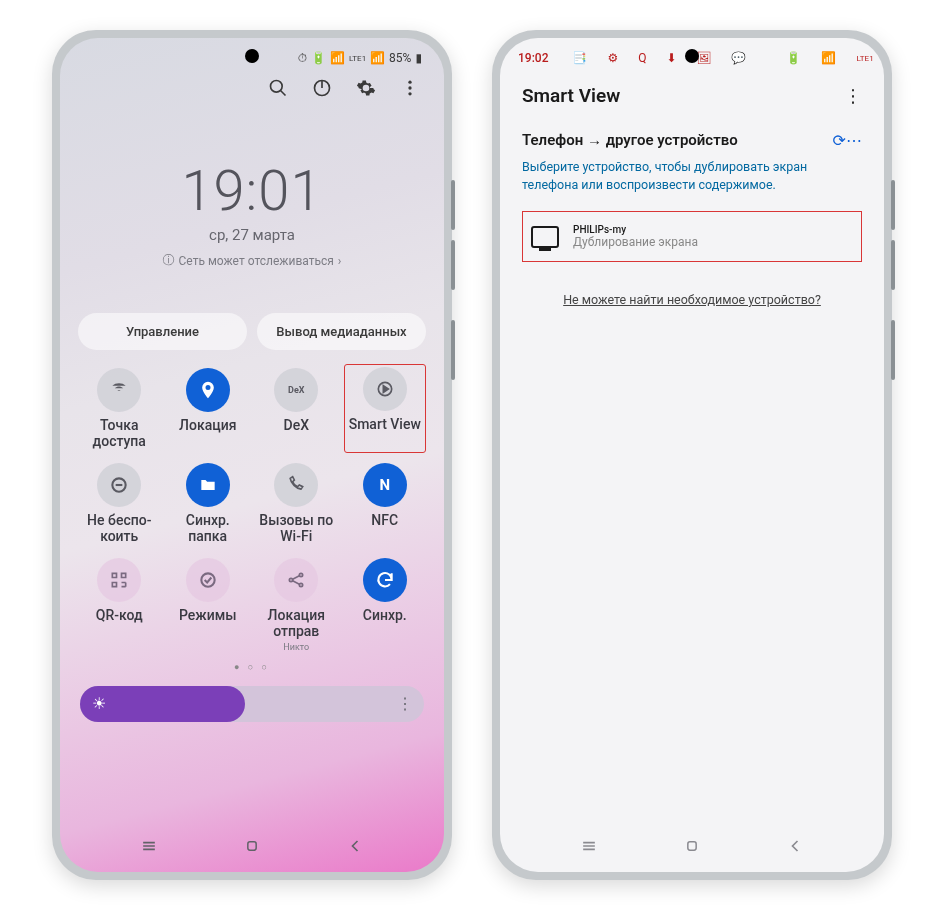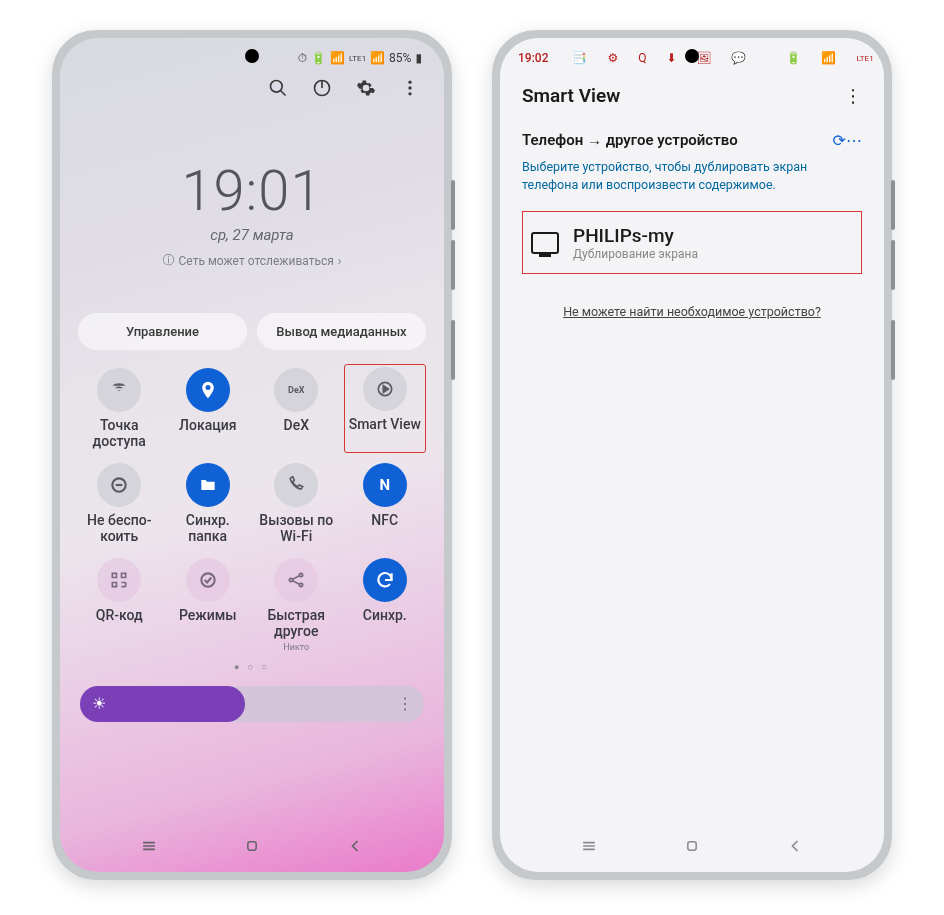--- a/index.html
+++ b/index.html
@@ -81,21 +81,20 @@
   .clock-time {
     font-size: 56px;
     font-weight: 300;
     color: #54545c;
     letter-spacing: 1px;
   }
   .clock-date {
     font-size: 15px;
     margin-top: 2px;
     color: #66666e;
-    font-style: italic;
   }
   .clock-info {
     font-size: 12px;
     margin-top: 8px;
     color: #7c7c84;
     display: flex;
     align-items: center;
     justify-content: center;
     gap: 4px;
   }
@@ -262,21 +261,21 @@
     position: relative;
   }
   .device-icon::after {
     content:'';
     position:absolute;
     bottom:-5px; left:50%;
     transform:translateX(-50%);
     width:12px; height:3px;
     background:#1a1a1a;
   }
-  .device-name { font-size: 19px; font-weight: 500;}
+  .device-name { font-size: 10px; font-weight: 500;}
   .device-sub { font-size: 12px; color:#888;}
   .cant-find {
     text-align: center;
     margin-top: 30px;
     font-size: 12.5px;
     color: #444;
     text-decoration: underline;
   }
   .bottom-section {
     position: absolute;
@@ -429,21 +428,21 @@
       </div>
       <div class="qs-item">
         <div class="qs-circle qs-pink-off">
             <svg viewBox="0 0 24 24" fill="none" stroke="currentColor" stroke-width="2">
               <circle cx="6" cy="12" r="2"></circle>
               <circle cx="18" cy="6" r="2"></circle>
               <circle cx="18" cy="18" r="2"></circle>
               <path d="M8 11l8-4M8 13l8 4"></path>
             </svg>
           </div>
-        <div class="qs-label">Быстрая другое</div>
+        <div class="qs-label">Локация отправ</div>
         <div class="qs-sublabel">Никто</div>
       </div>
       <div class="qs-item">
         <div class="qs-circle qs-pink-on">
             <svg viewBox="0 0 24 24" fill="none" stroke="currentColor" stroke-width="2.5">
               <path d="M20 12a8 8 0 10-2 5M20 4v8h-8"></path>
             </svg>
           </div>
         <div class="qs-label">Синхр.</div>
       </div>

